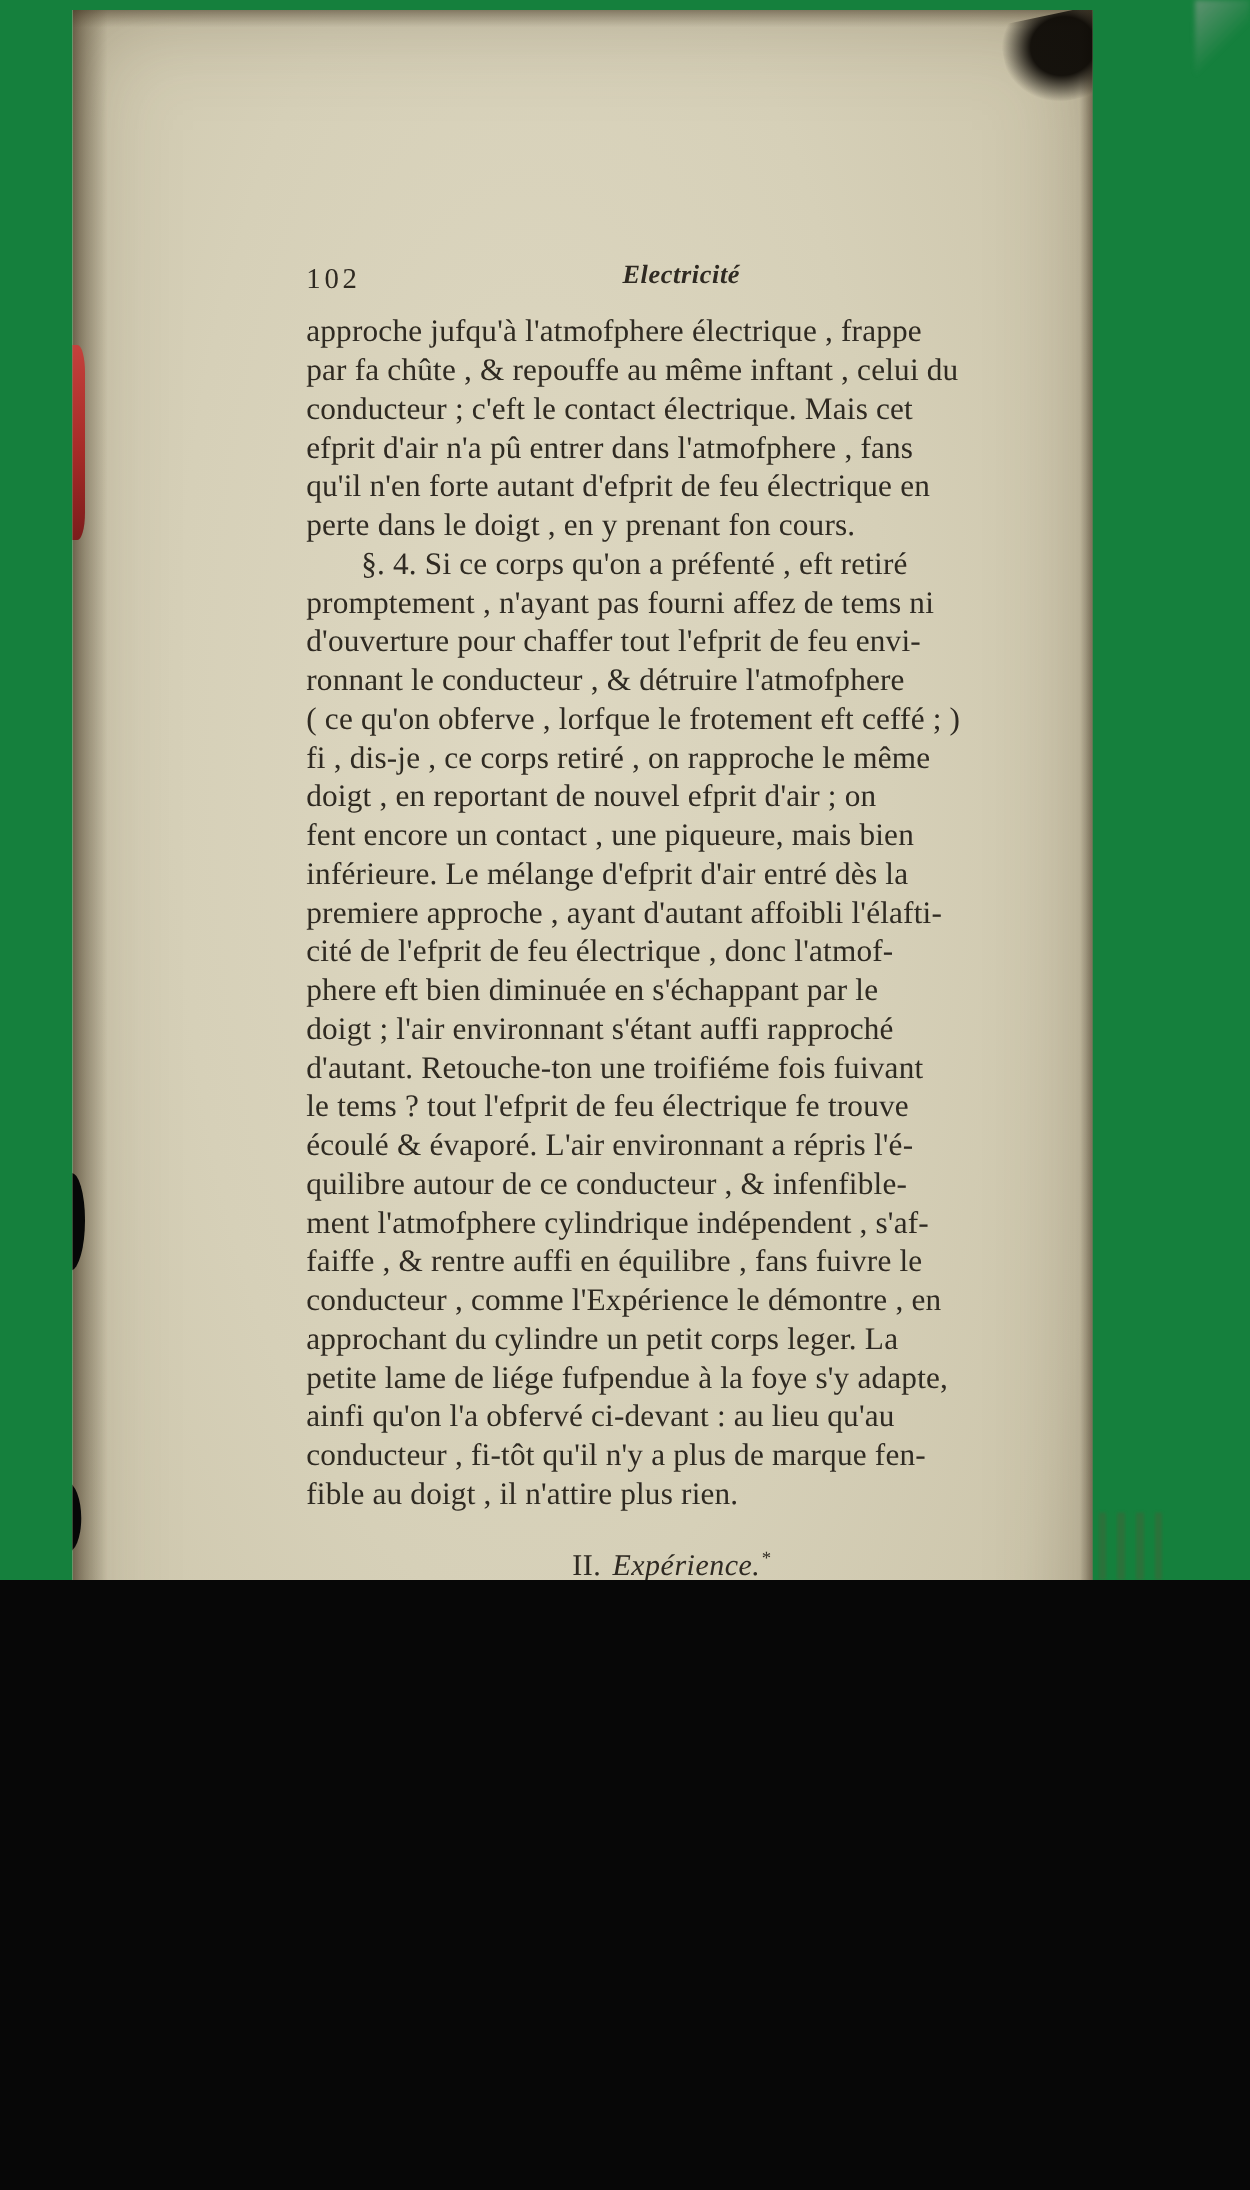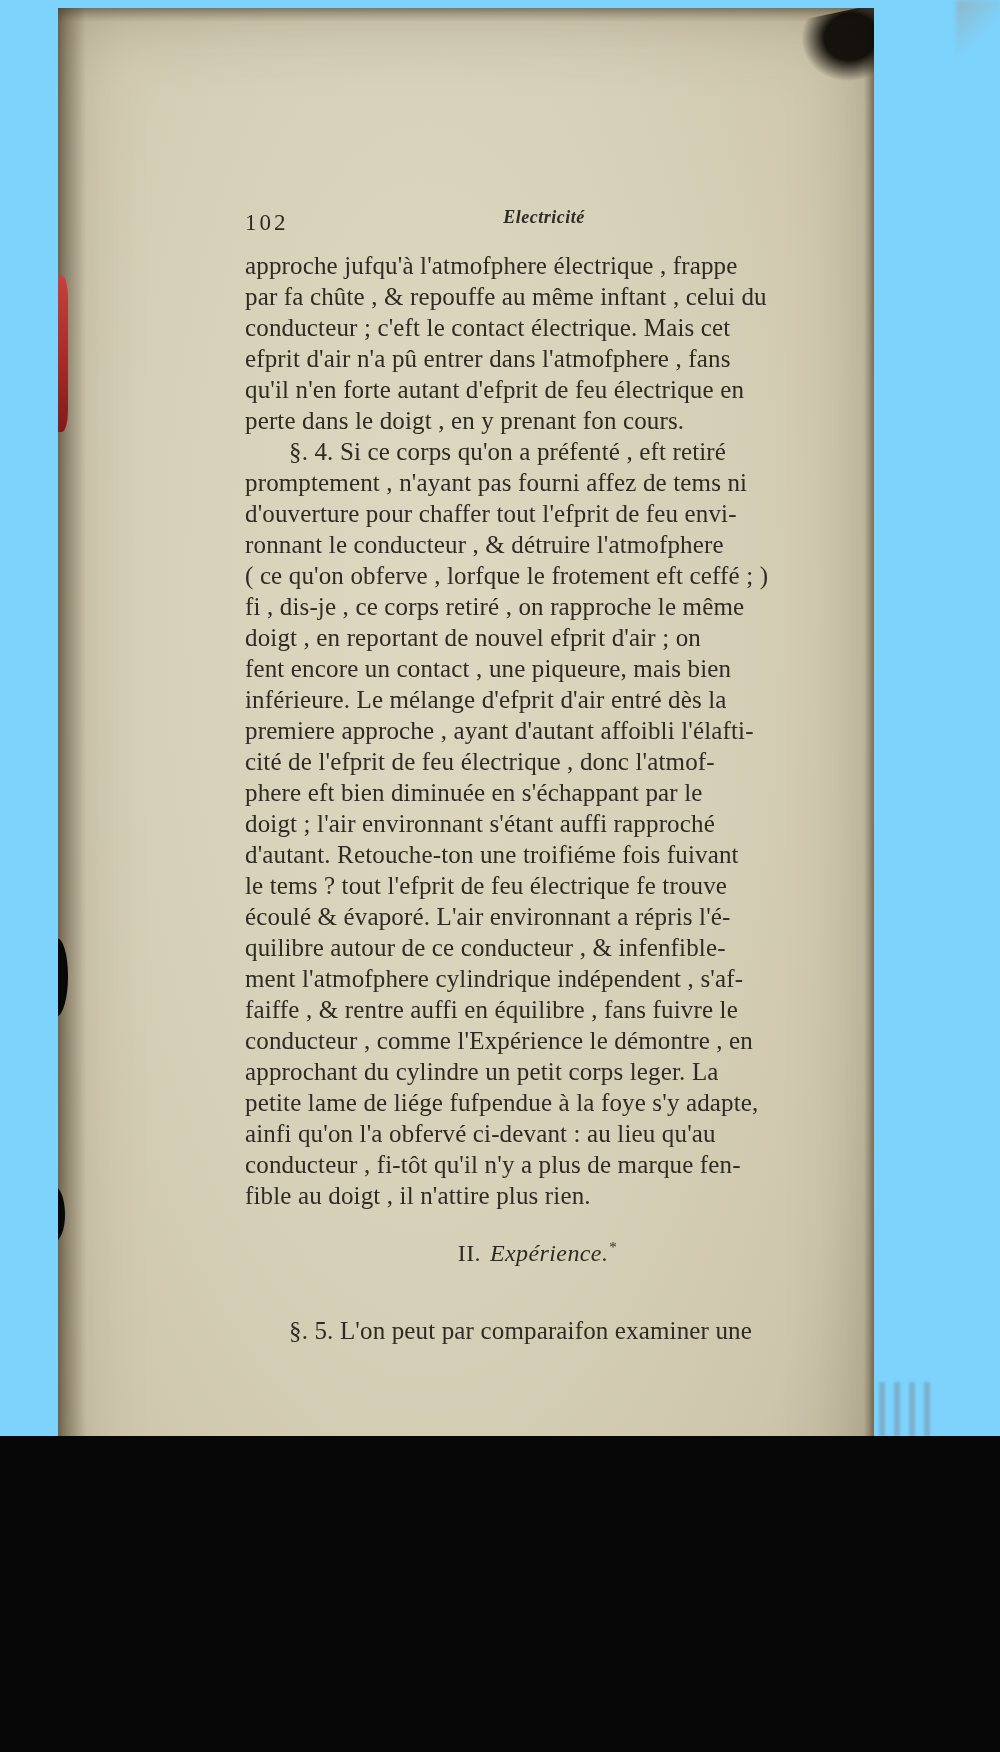--- a/index.html
+++ b/index.html
@@ -1,18 +1,18 @@
 <!DOCTYPE html>
 <html style="--paper: #d6d0b8; --ink: #2f2a22; --background: #070707; --spine_mark: #a62b28;"><head>
 <meta charset="utf-8">
 <style>
   html,body{margin:0;padding:0;background:#070707;}
   .stage{
-    position:relative;width:1000px;height:1436px;overflow:hidden;
-    background:#7dd3fc;
+    position:relative;width:1000px;height:1264px;overflow:hidden;
+    background:#15803d;
     font-family:"Liberation Serif","DejaVu Serif",serif;
     text-decoration:underline;
   }
   
   .paper{
     position:absolute;left:58px;top:8px;width:816px;height:1684px;
     background:radial-gradient(ellipse at 45% 35%,
       #ded8c2 0%, #d6d0b8 45%, #cdc6ac 75%, #b9b197 96%, #a89f85 100%);
     box-shadow: inset 0 0 80px rgba(80,65,40,.35), inset 0 0 10px rgba(40,30,15,.3);
     overflow:hidden;
@@ -51,21 +51,21 @@
 
   
   .text-block{
     position:absolute;left:187px;top:188px;width:585px;
     color:#2f2a22;
   }
   .header-row{position:relative;height:54px;font-size:23px;}
   .page-number{position:absolute;left:0;top:14px;letter-spacing:3px;}
   .running-head{
     position:absolute;left:50%;top:11px;transform:translateX(-42%);
-    font-style:italic;font-weight:bold;font-size:18px;letter-spacing:.5px;
+    font-style:italic;font-weight:bold;font-size:21px;letter-spacing:.5px;
   }
   .para{
     margin:0;font-size:25px;line-height:31px;letter-spacing:.15px;
     white-space:pre-line;text-align:left;
   }
   .para.indent{text-indent:44px;}
   .section-heading{
     margin-top:28px;height:34px;text-align:center;font-size:24px;letter-spacing:.4px;
   }
   .section-heading .prefix{font-style:normal;margin-right:9px;}

